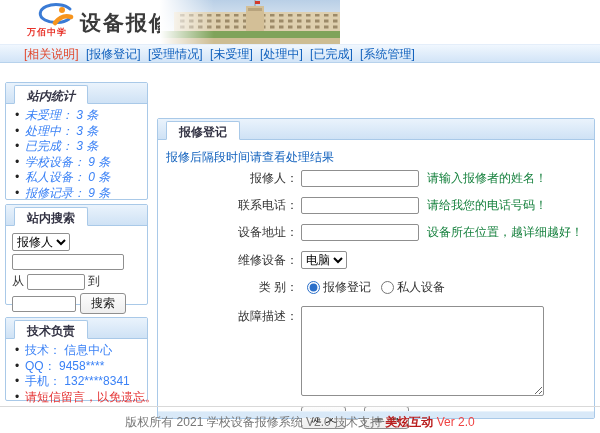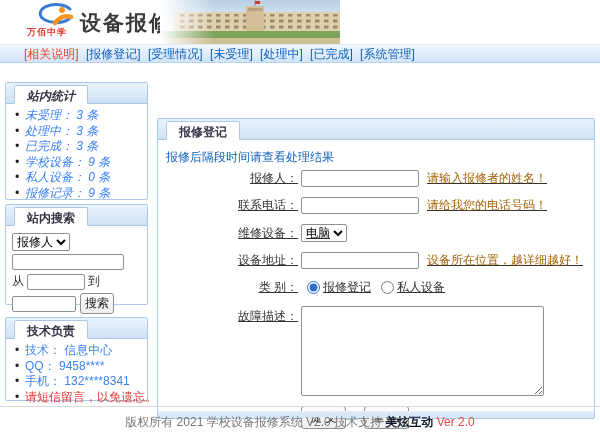--- a/index.html
+++ b/index.html
@@ -41,44 +41,44 @@
   ul.blist li.red { color:#e53333; }
 
   #box-search .box-body { padding:7px 6px 0 6px; }
   .srow { margin-bottom:3px; display:flex; align-items:center; }
   select.sml { font-size:12px; height:18px; border:1px solid #8f8f8f; border-radius:2px; background:#fff; }
   .tin { height:16px; border:1px solid #8f8f8f; border-radius:2px; font-size:12px; padding:0 2px; }
   #search-kw { width:112px; }
   #search-from { width:58px; margin:0 3px; }
   #search-to-input { width:64px; margin-right:4px; }
   .btn { font-size:12px; color:#222; background:linear-gradient(#fdfdfd,#eee);
-    border:1px solid #8f8f8f; border-radius:3px; padding:1px 4px; cursor:pointer; }
+    border:1px solid #8f8f8f; border-radius:3px; padding:1px 10px; cursor:pointer; }
 
   
   #panel { left:157px; top:82px; width:438px; height:301px;margin-top:36px; }
   #panel-note { margin:9px 0 4px 8px; color:#1161bd; }
-  .frow { display:flex; align-items:center; margin-bottom:10px;text-decoration:underline; }
+  .frow { display:flex; align-items:center; margin-bottom:10px; }
   .frow .lbl { width:140px; text-align:right; color:#333; white-space:nowrap; }
   .frow .ctl { margin-left:3px; }
-  .frow .hint { margin-left:8px; color:#a16207; white-space:nowrap; }
+  .frow .hint { margin-left:8px; color:#15803d; white-space:nowrap; }
   .frow input[type=text].fin { width:118px; height:17px; border:1px solid #8f8f8f; border-radius:2px; font-size:12px; padding:0 3px; }
   .frow.top { align-items:flex-start; }
   .frow.top .lbl { padding-top:2px; }
   #fault-desc { width:243px; height:90px; border:1px solid #8f8f8f; border-radius:2px; resize:both; }
   .radio-wrap { display:flex; align-items:center; margin-left:9px; }
   .radio-wrap input { accent-color:#2b6fc9; margin-right:3px; }
   .radio-wrap span { margin-right:10px; }
   #form-buttons { margin-left:143px; margin-top:2px; }
   #form-buttons .btn { padding:2px 8px; margin-right:14px; }
   #panel-footstrip { position:absolute; left:0; right:0; bottom:0; height:7px;
     background:#d9e9f8; border-top:1px solid #e8f2fb; }
 
   
   #footer { left:0; top:406px; width:600px; border-top:1px solid #d9d9d9; padding-top:7px; text-align:center; color:#777; }
-  #footer .co { color:#0f172a; font-weight:bold; }
+  #footer .co { color:#b91c1c; font-weight:bold; }
   #footer .ver { color:#ef4444; }
 </style>
 </head>
 <body>
 
 <div id="page">
 
   <div id="header" class="abs">
     <svg id="logo-svg" class="abs" width="52" height="24" viewBox="0 0 52 24">
       <path d="M44 7 A16 9 0 1 0 43 17" stroke="#3a7bd5" stroke-width="3" fill="none" stroke-linecap="round"></path>
@@ -188,29 +188,29 @@
         <span class="lbl">报修人：</span>
         <input type="text" class="fin ctl" value="" style="">
         <span class="hint">请输入报修者的姓名！</span>
       </div>
       <div class="frow">
         <span class="lbl">联系电话：</span>
         <input type="text" class="fin ctl" value="" style="">
         <span class="hint">请给我您的电话号码！</span>
       </div>
       <div class="frow">
+        <span class="lbl">设备地址：</span>
+        <input type="text" class="fin ctl" value="" style="">
+        <span class="hint">设备所在位置，越详细越好！</span>
+      </div>
+      <div class="frow">
         <span class="lbl">维修设备：</span>
         <select class="sml ctl">
           <option>电脑</option>
         </select>
-      </div>
-      <div class="frow">
-        <span class="lbl">设备地址：</span>
-        <input type="text" class="fin ctl" value="" style="">
-        <span class="hint">设备所在位置，越详细越好！</span>
       </div>
       <div class="frow">
         <span class="lbl">类 别：</span>
         <span class="radio-wrap">
           <input type="radio" name="cat" checked="" style="">
           <span>报修登记</span>
           <input type="radio" name="cat" style="">
           <span>私人设备</span>
         </span>
       </div>

